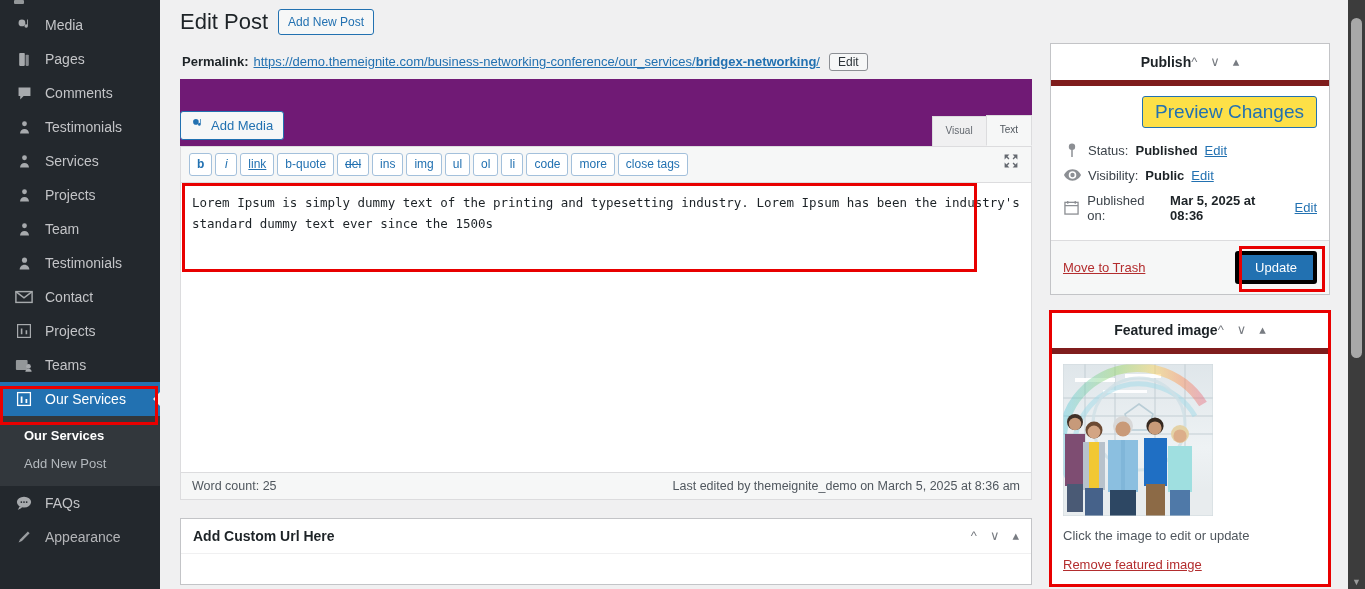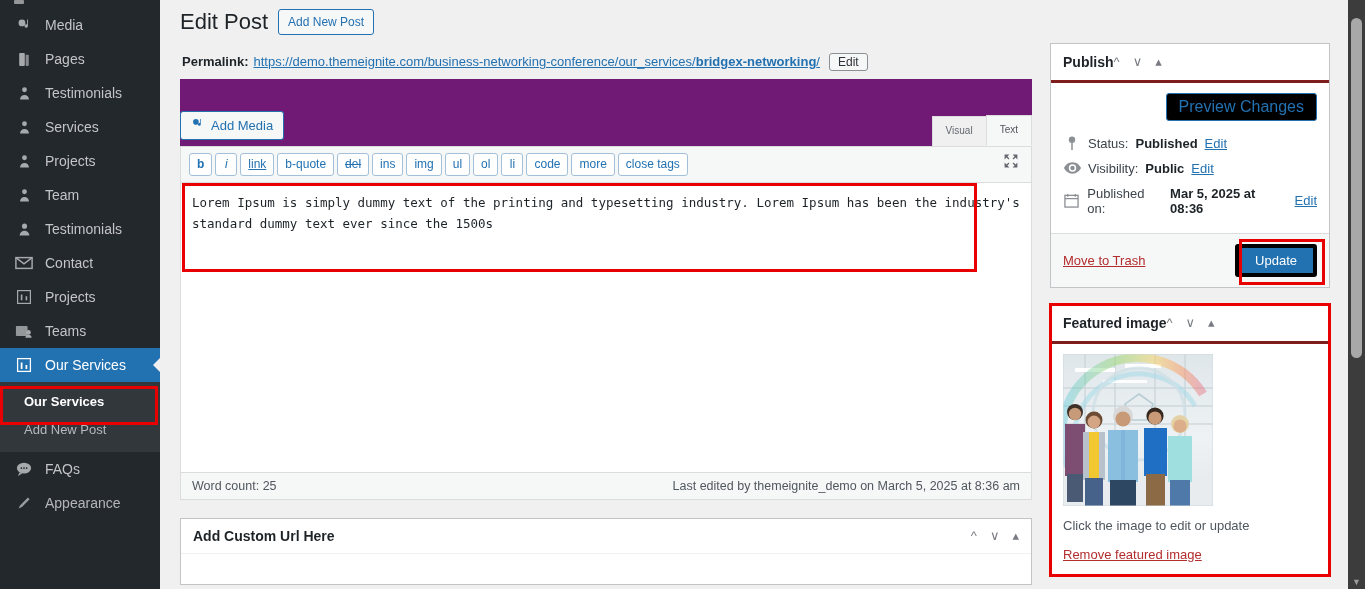--- a/index.html
+++ b/index.html
@@ -158,30 +158,30 @@
     display: flex; align-items: center; justify-content: space-between;
     padding: 9px 12px; border-bottom: 1px solid #f0f0f1;
   }
   .metabox-title { font-size: 14px; font-weight: bold; color: #1d2327; }
   .mb-ctrls { display: flex; align-items: center; gap: 13px; color: #787c82; }
   .mb-ctrls span { cursor: pointer; font-size: 13px; line-height: 1; }
 
   
   .panel { background: #fff; border: 1px solid #c3c4c7; margin-bottom: 16px; position: relative; }
   .panel-head {
-    display: flex; align-items: center; justify-content: flex-start;
-    padding: 10px 12px; border-bottom: 3px solid #7f1d1d;
+    display: flex; align-items: center; justify-content: center;
+    padding: 10px 12px; border-bottom: 6px solid #7f1d1d;
   }
   .panel-title { font-size: 14px; font-weight: bold; color: #1d2327; }
   .panel-body { padding: 10px 12px 12px; }
 
   .preview-row { display: flex; justify-content: flex-end; margin-bottom: 10px; }
   .btn-preview {
-    font-size: 16px; padding: 4px 12px; border: 1px solid #2271b1;
-    color: #2271b1; background: #000000; border-radius: 3px; cursor: pointer;
+    font-size: 19px; padding: 4px 12px; border: 1px solid #2271b1;
+    color: #2271b1; background: #fde047; border-radius: 3px; cursor: pointer;
   }
   .misc-row {
     display: flex; align-items: center; gap: 7px;
     font-size: 13px; color: #3c434a; padding: 5px 0;
   }
   .misc-row .m-ico { width: 18px; color: #8c8f94; display: inline-flex; justify-content: center; }
   .misc-row b { color: #1d2327; }
   .misc-row a { color: #2271b1; text-decoration: underline; cursor: pointer; }
 
   .panel-footer {
@@ -245,20 +245,28 @@
     <div class="sb-item">
       <span class="sb-ico">
         <svg width="16" height="17" viewBox="0 0 20 20" fill="currentColor">
             <rect x="4" y="2" width="7" height="16" rx="1"></rect>
             <rect x="12" y="4" width="4" height="14" rx="1" opacity=".75"></rect>
           </svg>
       </span>
       <span class="sb-lbl">Pages</span>
     </div>
 
+    <div class="sb-item">
+      <span class="sb-ico">
+        <svg width="17" height="17" viewBox="0 0 20 20" fill="currentColor">
+            <path d="M3 3h14v10H9l-4 4v-4H3z"></path>
+          </svg>
+      </span>
+      <span class="sb-lbl">Comments</span>
+    </div>
 
     <div class="sb-item">
       <span class="sb-ico">
         <svg width="15" height="17" viewBox="0 0 20 20" fill="currentColor">
             <circle cx="10" cy="5" r="3.2"></circle>
             <path d="M4 18c0-3.5 2.7-6 6-6s6 2.5 6 6H4z"></path>
           </svg>
       </span>
       <span class="sb-lbl">Testimonials</span>
     </div>

